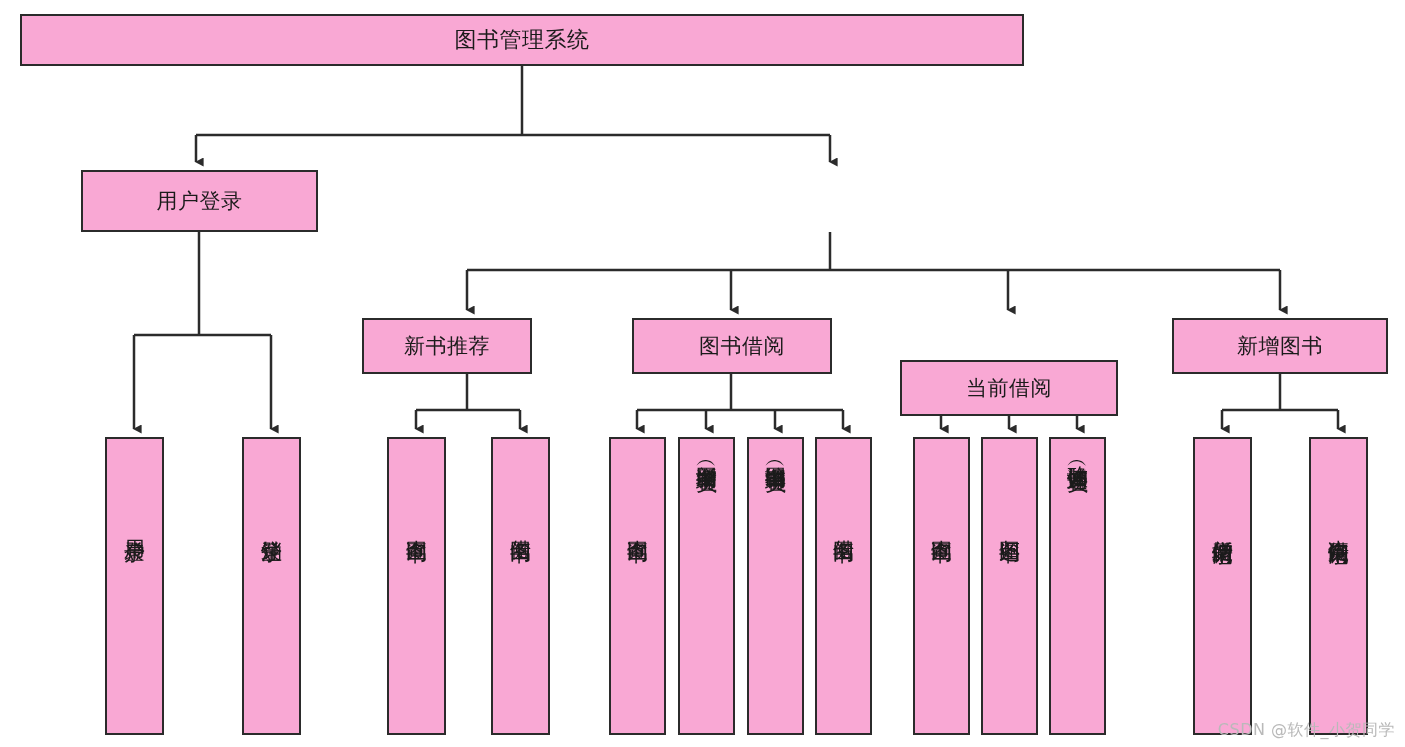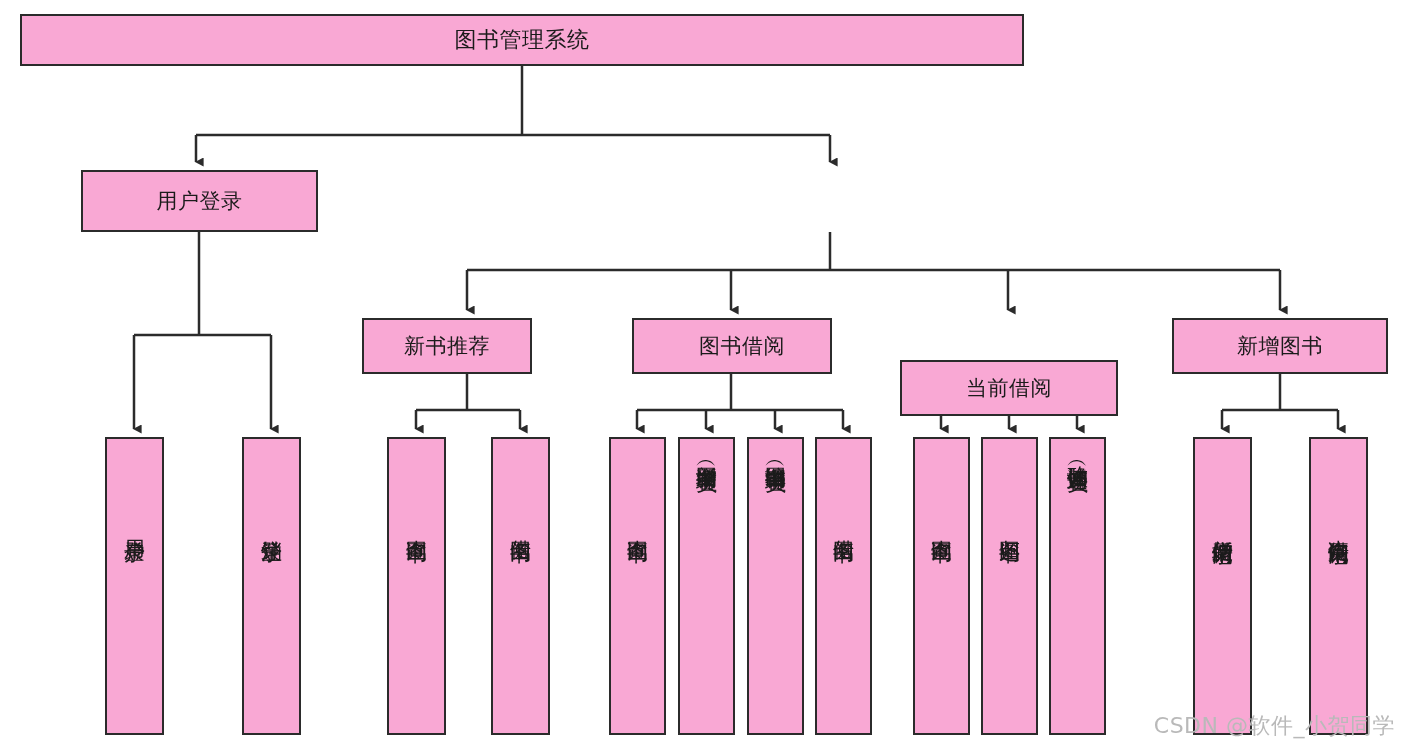--- a/index.html
+++ b/index.html
@@ -61,21 +61,21 @@
   .node-leaf.leaf-mid > .node-label {
     margin-top: 78px;
   }
   .node-leaf.leaf-top > .node-label {
     margin-top: 4px;
   }
   .watermark {
     position: absolute;
     right: 10px;
     bottom: 6px;
-    font-size: 22px;
+    font-size: 16px;
     color: #b9b9b9;
     white-space: nowrap;
     letter-spacing: 0.5px;
     pointer-events: none;
   }
 </style>
 </head>
 <body>
 
 <div id="diagram-root">

